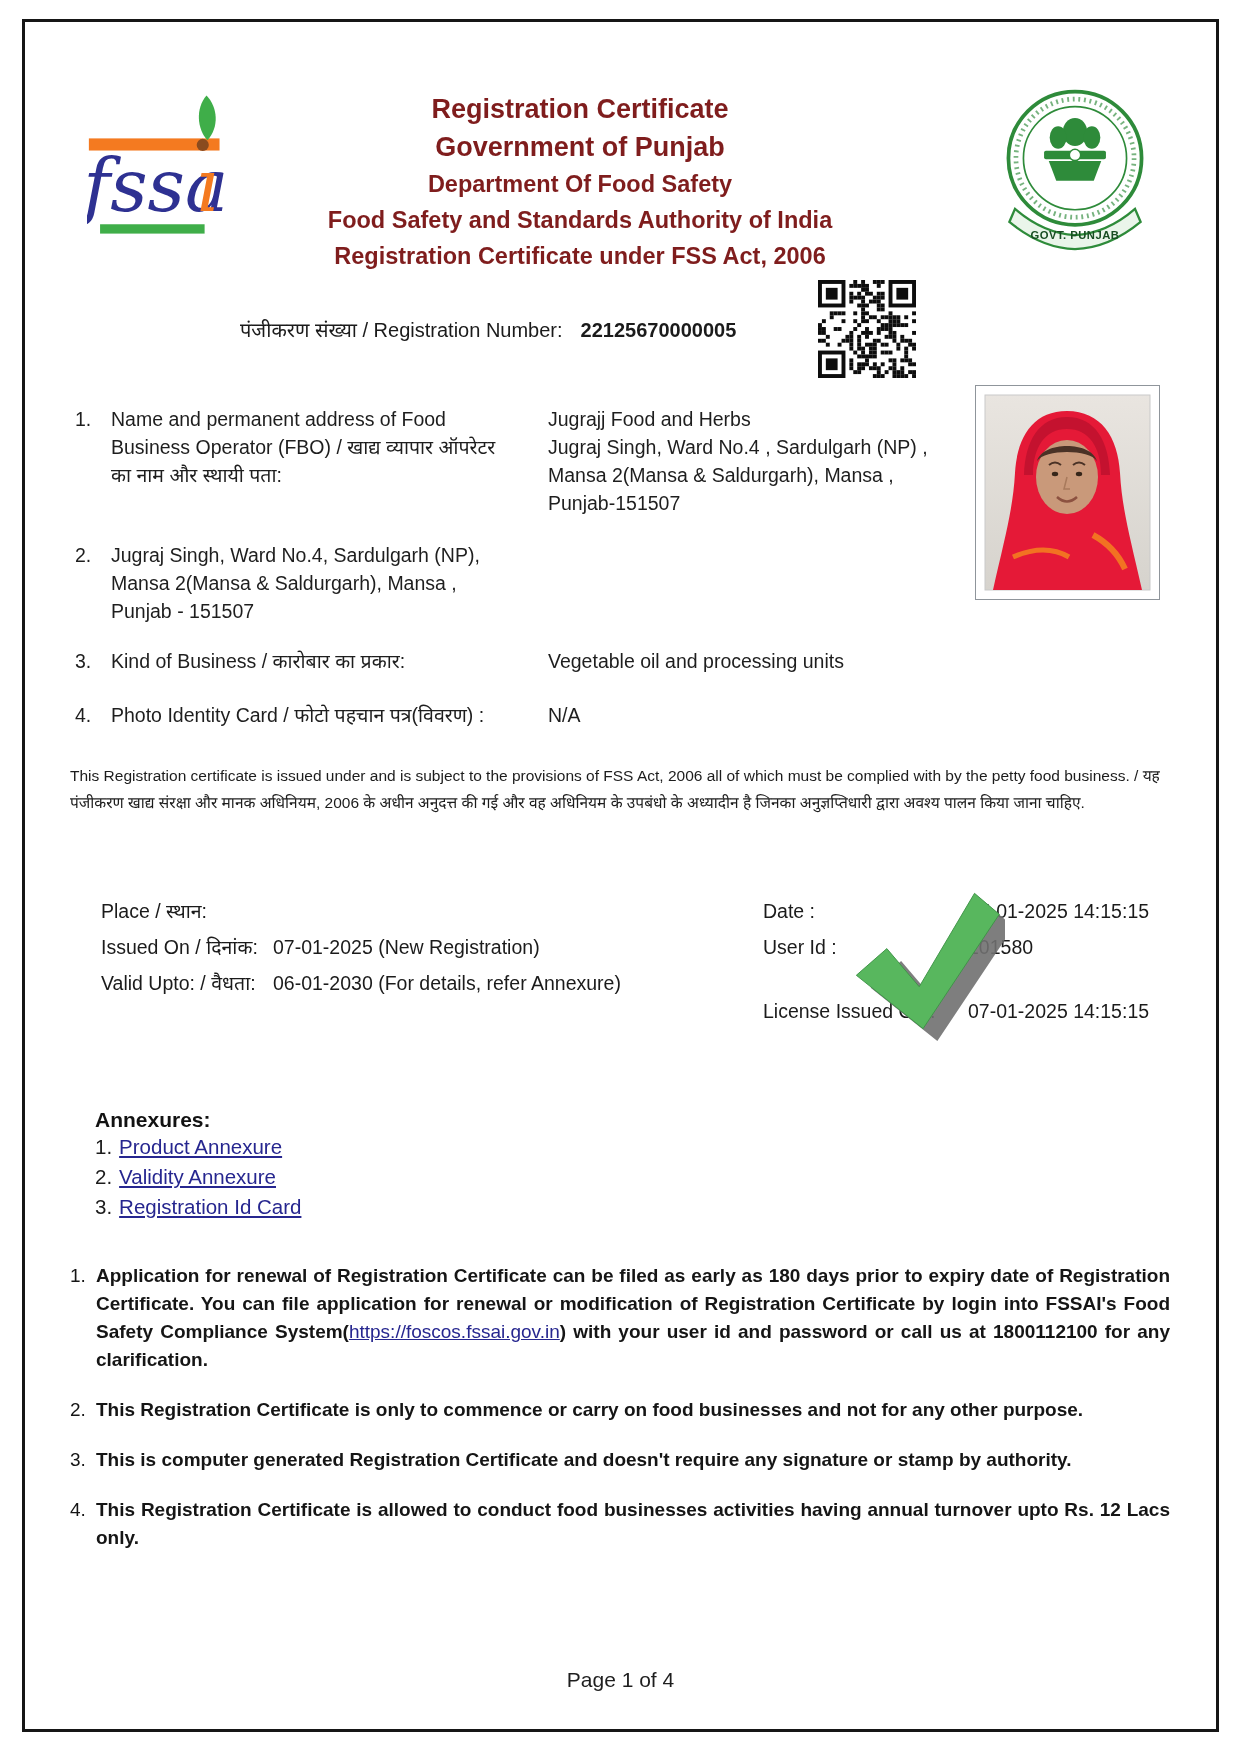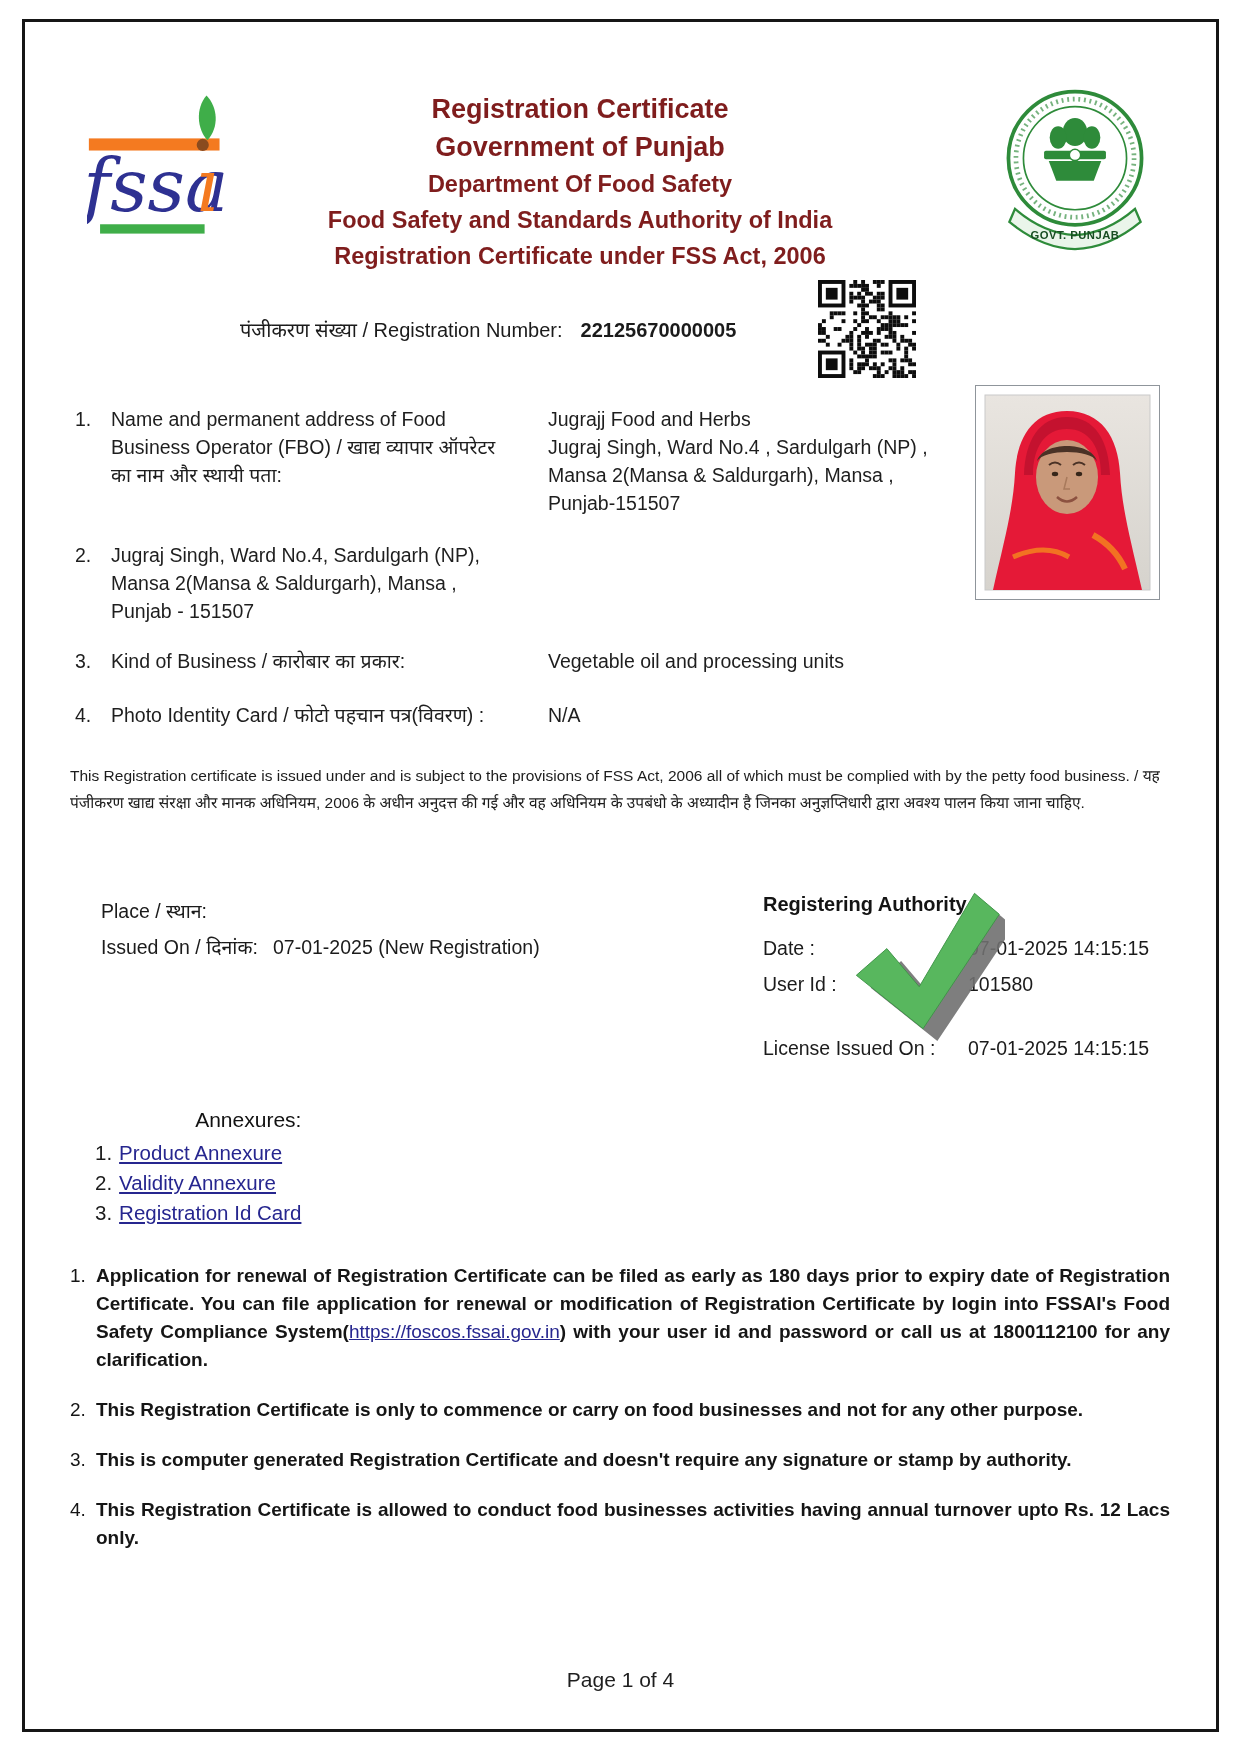--- a/index.html
+++ b/index.html
@@ -31,21 +31,21 @@
   .irow{display:grid;grid-template-columns:172px auto;line-height:36px;margin-left:28px;}
 
   
   .authority{position:absolute;left:763px;top:893px;width:430px;font-size:19.5px;color:#1b1b1b;}
   .ahead{font-size:20px;font-weight:bold;margin-bottom:14px;color:#141414;}
   .arow{display:grid;grid-template-columns:205px 1fr;line-height:36px;}
   .gap-lic{margin-top:28px;}
 
   
   .annex{position:absolute;left:95px;top:1108px;font-size:20.5px;color:#1b1b1b;}
-  .annex-h{font-size:21px;font-weight:normal;margin-bottom:6px;color:#121212;text-align:right;}
+  .annex-h{font-size:21px;font-weight:bold;color:#121212;}
   .annex-item{display:flex;gap:7px;line-height:30px;}
   a.navlink{color:#26268f;text-decoration:underline;cursor:pointer;}
 
   
   .notes{position:absolute;left:70px;top:1262px;width:1100px;color:#151515;}
   .note-h{font-size:20px;font-weight:bold;margin-bottom:17px;}
   .nitem{display:flex;font-size:19px;line-height:28px;margin-bottom:22px;}
   .nnum{width:26px;flex-shrink:0;font-weight:normal;}
   .ntext{flex:1;text-align:justify;font-weight:bold;}
   .note-link{font-weight:normal;color:#26268f;text-decoration:underline;}
@@ -355,24 +355,27 @@
   <div class="disclaimer">This Registration certificate is issued under and is subject to the provisions of FSS Act, 2006 all of which must be complied with by the petty food business. / यह पंजीकरण खाद्य संरक्षा और मानक अधिनियम, 2006 के अधीन अनुदत्त की गई और वह अधिनियम के उपबंधो के अध्यादीन है जिनका अनुज्ञप्तिधारी द्वारा अवश्य पालन किया जाना चाहिए.</div>
 
   <div class="issue">
     <div class="irow">
       <span>Place / स्थान:</span>
     </div>
     <div class="irow">
       <span>Issued On / दिनांक:</span>
       <span>07-01-2025 (New Registration)</span>
     </div>
+    <div class="irow">
+      <span>Valid Upto: / वैधता:</span>
+      <span>06-01-2030 (For details, refer Annexure)</span>
+    </div>
   </div>
 
   <div class="authority">
-    <div class="ahead">Registering Authority</div>
     <div class="arow">
       <span>Date :</span>
       <span>07-01-2025 14:15:15</span>
     </div>
     <div class="arow">
       <span>User Id :</span>
       <span>101580</span>
     </div>
     <div class="arow gap-lic">
       <span>License Issued On :</span>

